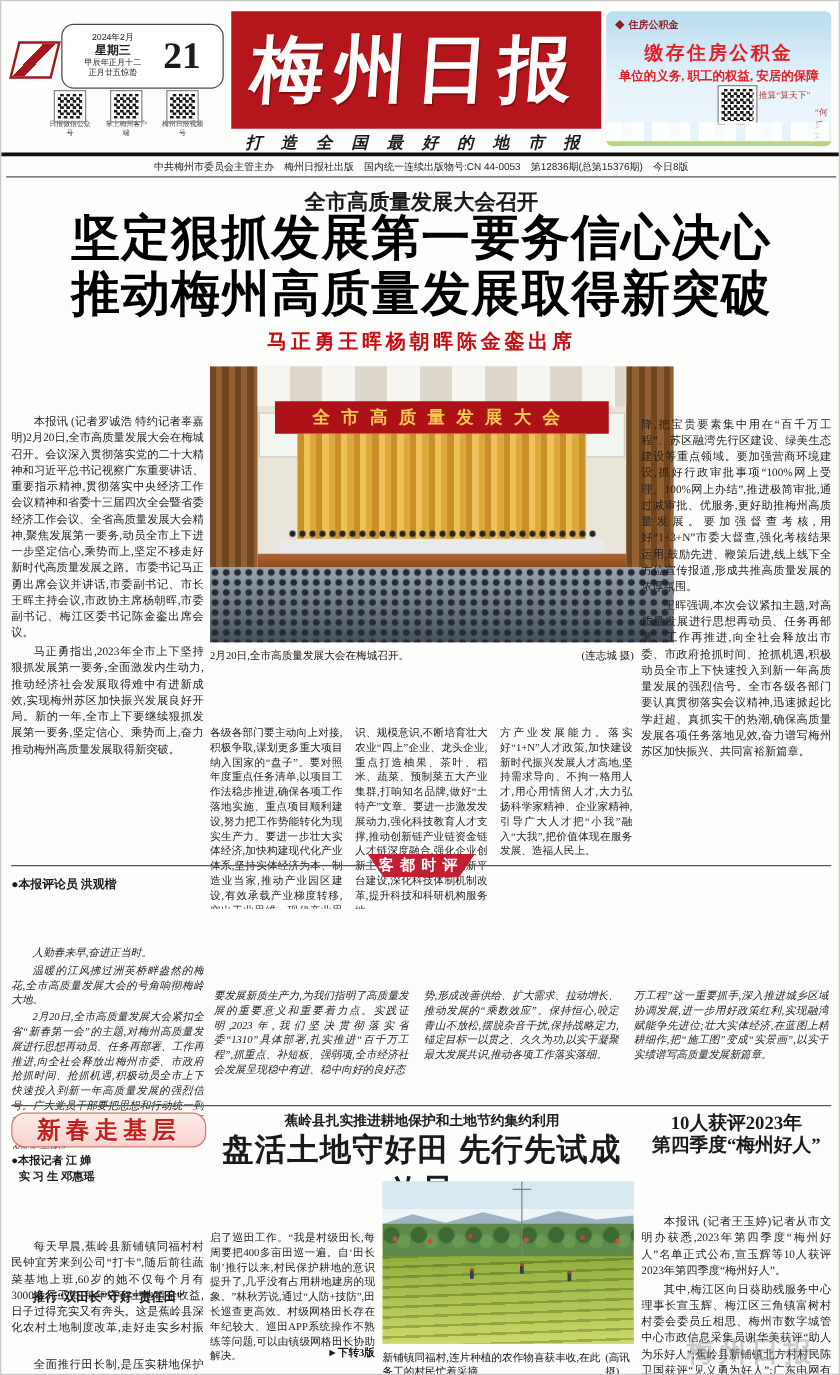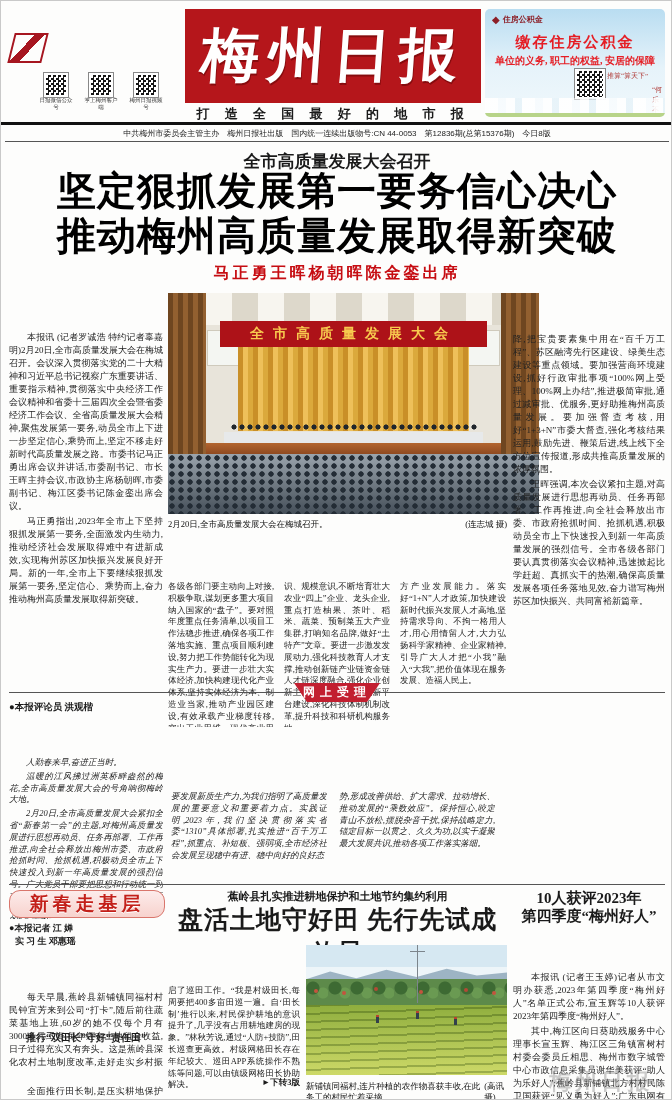--- a/index.html
+++ b/index.html
@@ -96,40 +96,49 @@
 </style>
 </head>
 <body>
 
 <div id="page">
 
   <div class="abs" style="left:10px;top:32px;">
     <div class="logo-book"></div>
   </div>
 
+  <div class="abs date-box" style="left:48px;top:18px;width:128px;height:50px;">
+    <div class="date-left sans">
+      <div style="font-size:7px;">2024年2月</div>
+      <div style="font-size:9.5px;font-weight:bold;">星期三</div>
+      <div style="font-size:6.5px;">甲辰年正月十二</div>
+      <div style="font-size:6.5px;">正月廿五惊蛰</div>
+    </div>
+    <div style="font-size:30px;font-weight:900;">21</div>
+  </div>
 
   <div class="abs" style="left:36px;top:72px;width:128px;display:flex;gap:7px;">
     <div style="width:38px;text-align:center;">
       <div class="qr" style="width:20px;height:20px;margin:0 auto;"></div>
       <div class="tiny sans">日报微信公众号</div>
     </div>
     <div style="width:38px;text-align:center;">
       <div class="qr" style="width:20px;height:20px;margin:0 auto;"></div>
       <div class="tiny sans">掌上梅州客户端</div>
     </div>
     <div style="width:38px;text-align:center;">
       <div class="qr" style="width:20px;height:20px;margin:0 auto;"></div>
       <div class="tiny sans">梅州日报视频号</div>
     </div>
   </div>
 
   <div class="abs masthead" style="left:184px;top:8px;width:296px;height:94px;">
     <span>梅州日报</span>
   </div>
-  <div class="abs center" style="left:184px;top:104px;width:296px;font-size:13px;font-weight:900;letter-spacing:6px;">打 造 全 国 最 好 的 地 市 报</div>
+  <div class="abs center" style="left:184px;top:104px;width:296px;font-size:13px;font-weight:900;letter-spacing:6px;font-style:italic;">打 造 全 国 最 好 的 地 市 报</div>
 
   <div class="abs ad" style="left:484px;top:8px;width:180px;height:108px;">
     <div style="position:absolute;left:7px;top:5px;display:flex;align-items:center;gap:3px;">
       <span style="color:#8c1f27;font-size:10px;">◆</span>
       <span style="font-size:8px;font-weight:bold;color:#8c1f27;">住房公积金</span>
     </div>
     <div class="ad-red center abs" style="left:0;top:24px;width:180px;font-size:15px;letter-spacing:2px;">缴存住房公积金</div>
     <div class="ad-red center abs" style="left:0;top:45px;width:180px;font-size:10px;">单位的义务, 职工的权益, 安居的保障</div>
     <div class="qr abs" style="left:90px;top:60px;width:26px;height:26px;"></div>
     <div class="abs ad-red" style="left:122px;top:62px;font-size:7px;font-weight:normal;color:#b03a37;">推算“算天下”</div>
@@ -175,32 +184,33 @@
     <div class="txt small" style="width:106px;height:146px;">识、规模意识,不断培育壮大农业“四上”企业、龙头企业,重点打造柚果、茶叶、稻米、蔬菜、预制菜五大产业集群,打响知名品牌,做好“土特产”文章。要进一步激发发展动力,强化科技教育人才支撑,推动创新链产业链资金链人才链深度融合,强化企业创新主体地位,推进科技创新平台建设,深化科技体制机制改革,提升科技和科研机构服务地</div>
     <div class="txt small" style="width:106px;height:146px;">方产业发展能力。落实好“1+N”人才政策,加快建设新时代振兴发展人才高地,坚持需求导向、不拘一格用人才,用心用情留人才,大力弘扬科学家精神、企业家精神,引导广大人才把“小我”融入“大我”,把价值体现在服务发展、造福人民上。</div>
   </div>
 
   <div class="abs txt" style="left:512px;top:292px;width:152px;height:394px;">
     <p style="text-indent:0;">降,把宝贵要素集中用在“百千万工程”、苏区融湾先行区建设、绿美生态建设等重点领域。要加强营商环境建设,抓好行政审批事项“100%网上受理、100%网上办结”,推进极简审批,通过减审批、优服务,更好助推梅州高质量发展。要加强督查考核,用好“1+3+N”市委大督查,强化考核结果运用,鼓励先进、鞭策后进,线上线下全方位宣传报道,形成共推高质量发展的浓厚氛围。</p>
     <p>王晖强调,本次会议紧扣主题,对高质量发展进行思想再动员、任务再部署、工作再推进,向全社会释放出市委、市政府抢抓时间、抢抓机遇,积极动员全市上下快速投入到新一年高质量发展的强烈信号。全市各级各部门要认真贯彻落实会议精神,迅速掀起比学赶超、真抓实干的热潮,确保高质量发展各项任务落地见效,奋力谱写梅州苏区加快振兴、共同富裕新篇章。</p>
   </div>
 
   <div class="abs hairline" style="left:8px;top:691px;width:656px;height:1px;"></div>
-  <div class="abs ed-badge" style="left:293px;top:682px;width:86px;height:19px;">网上受理</div>
+  <div class="abs ed-badge" style="left:293px;top:682px;width:86px;height:19px;">客都时评</div>
 
   <div class="abs bold" style="left:8px;top:700px;width:154px;font-size:9.5px;">●本报评论员 洪观楷</div>
   <div class="abs txt small kai" style="left:8px;top:716px;width:154px;height:162px;">
     <p>人勤春来早,奋进正当时。</p>
     <p>温暖的江风拂过洲英桥畔盎然的梅花,全市高质量发展大会的号角响彻梅岭大地。</p>
     <p>2月20日,全市高质量发展大会紧扣全省“新春第一会”的主题,对梅州高质量发展进行思想再动员、任务再部署、工作再推进,向全社会释放出梅州市委、市政府抢抓时间、抢抓机遇,积极动员全市上下快速投入到新一年高质量发展的强烈信号。广大党员干部要把思想和行动统一到市委、市政府的决策部署上来,努力把手中的“施工图”转化成梅州高质量发展的“实景图”。</p>
   </div>
 
   <div class="abs" style="left:170px;top:750px;width:494px;height:128px;display:flex;gap:12px;">
     <div class="txt small kai" style="width:156px;height:128px;">要发展新质生产力,为我们指明了高质量发展的重要意义和重要着力点。实践证明,2023年,我们坚决贯彻落实省委“1310”具体部署,扎实推进“百千万工程”,抓重点、补短板、强弱项,全市经济社会发展呈现稳中有进、稳中向好的良好态</div>
     <div class="txt small kai" style="width:156px;height:128px;">势,形成改善供给、扩大需求、拉动增长、推动发展的“乘数效应”。保持恒心,咬定青山不放松,摆脱杂音干扰,保持战略定力,锚定目标一以贯之、久久为功,以实干凝聚最大发展共识,推动各项工作落实落细。</div>
+    <div class="txt small kai" style="width:156px;height:128px;">万工程”这一重要抓手,深入推进城乡区域协调发展,进一步用好政策红利,实现融湾赋能争先进位;壮大实体经济,在蓝图上精耕细作,把“施工图”变成“实景画”,以实干实绩谱写高质量发展新篇章。</div>
   </div>
 
   <div class="abs hairline" style="left:8px;top:883px;width:656px;height:1px;"></div>
 
   <div class="abs badge-pill" style="left:8px;top:889px;width:154px;height:26px;border-radius:11px;">新春走基层</div>
   <div class="abs bold" style="left:8px;top:921px;font-size:9px;">●本报记者 江 婵</div>
   <div class="abs bold" style="left:14px;top:934px;font-size:9px;">实 习 生 邓惠瑶</div>
   <div class="abs txt" style="left:8px;top:950px;width:154px;height:78px;">
     <p>每天早晨,蕉岭县新铺镇同福村村民钟宜芳来到公司“打卡”,随后前往蔬菜基地上班,60岁的她不仅每个月有3000多元工资,每年还有土地租金收益,日子过得充实又有奔头。这是蕉岭县深化农村土地制度改革,走好走实乡村振兴之路的生动缩影。</p>
   </div>

